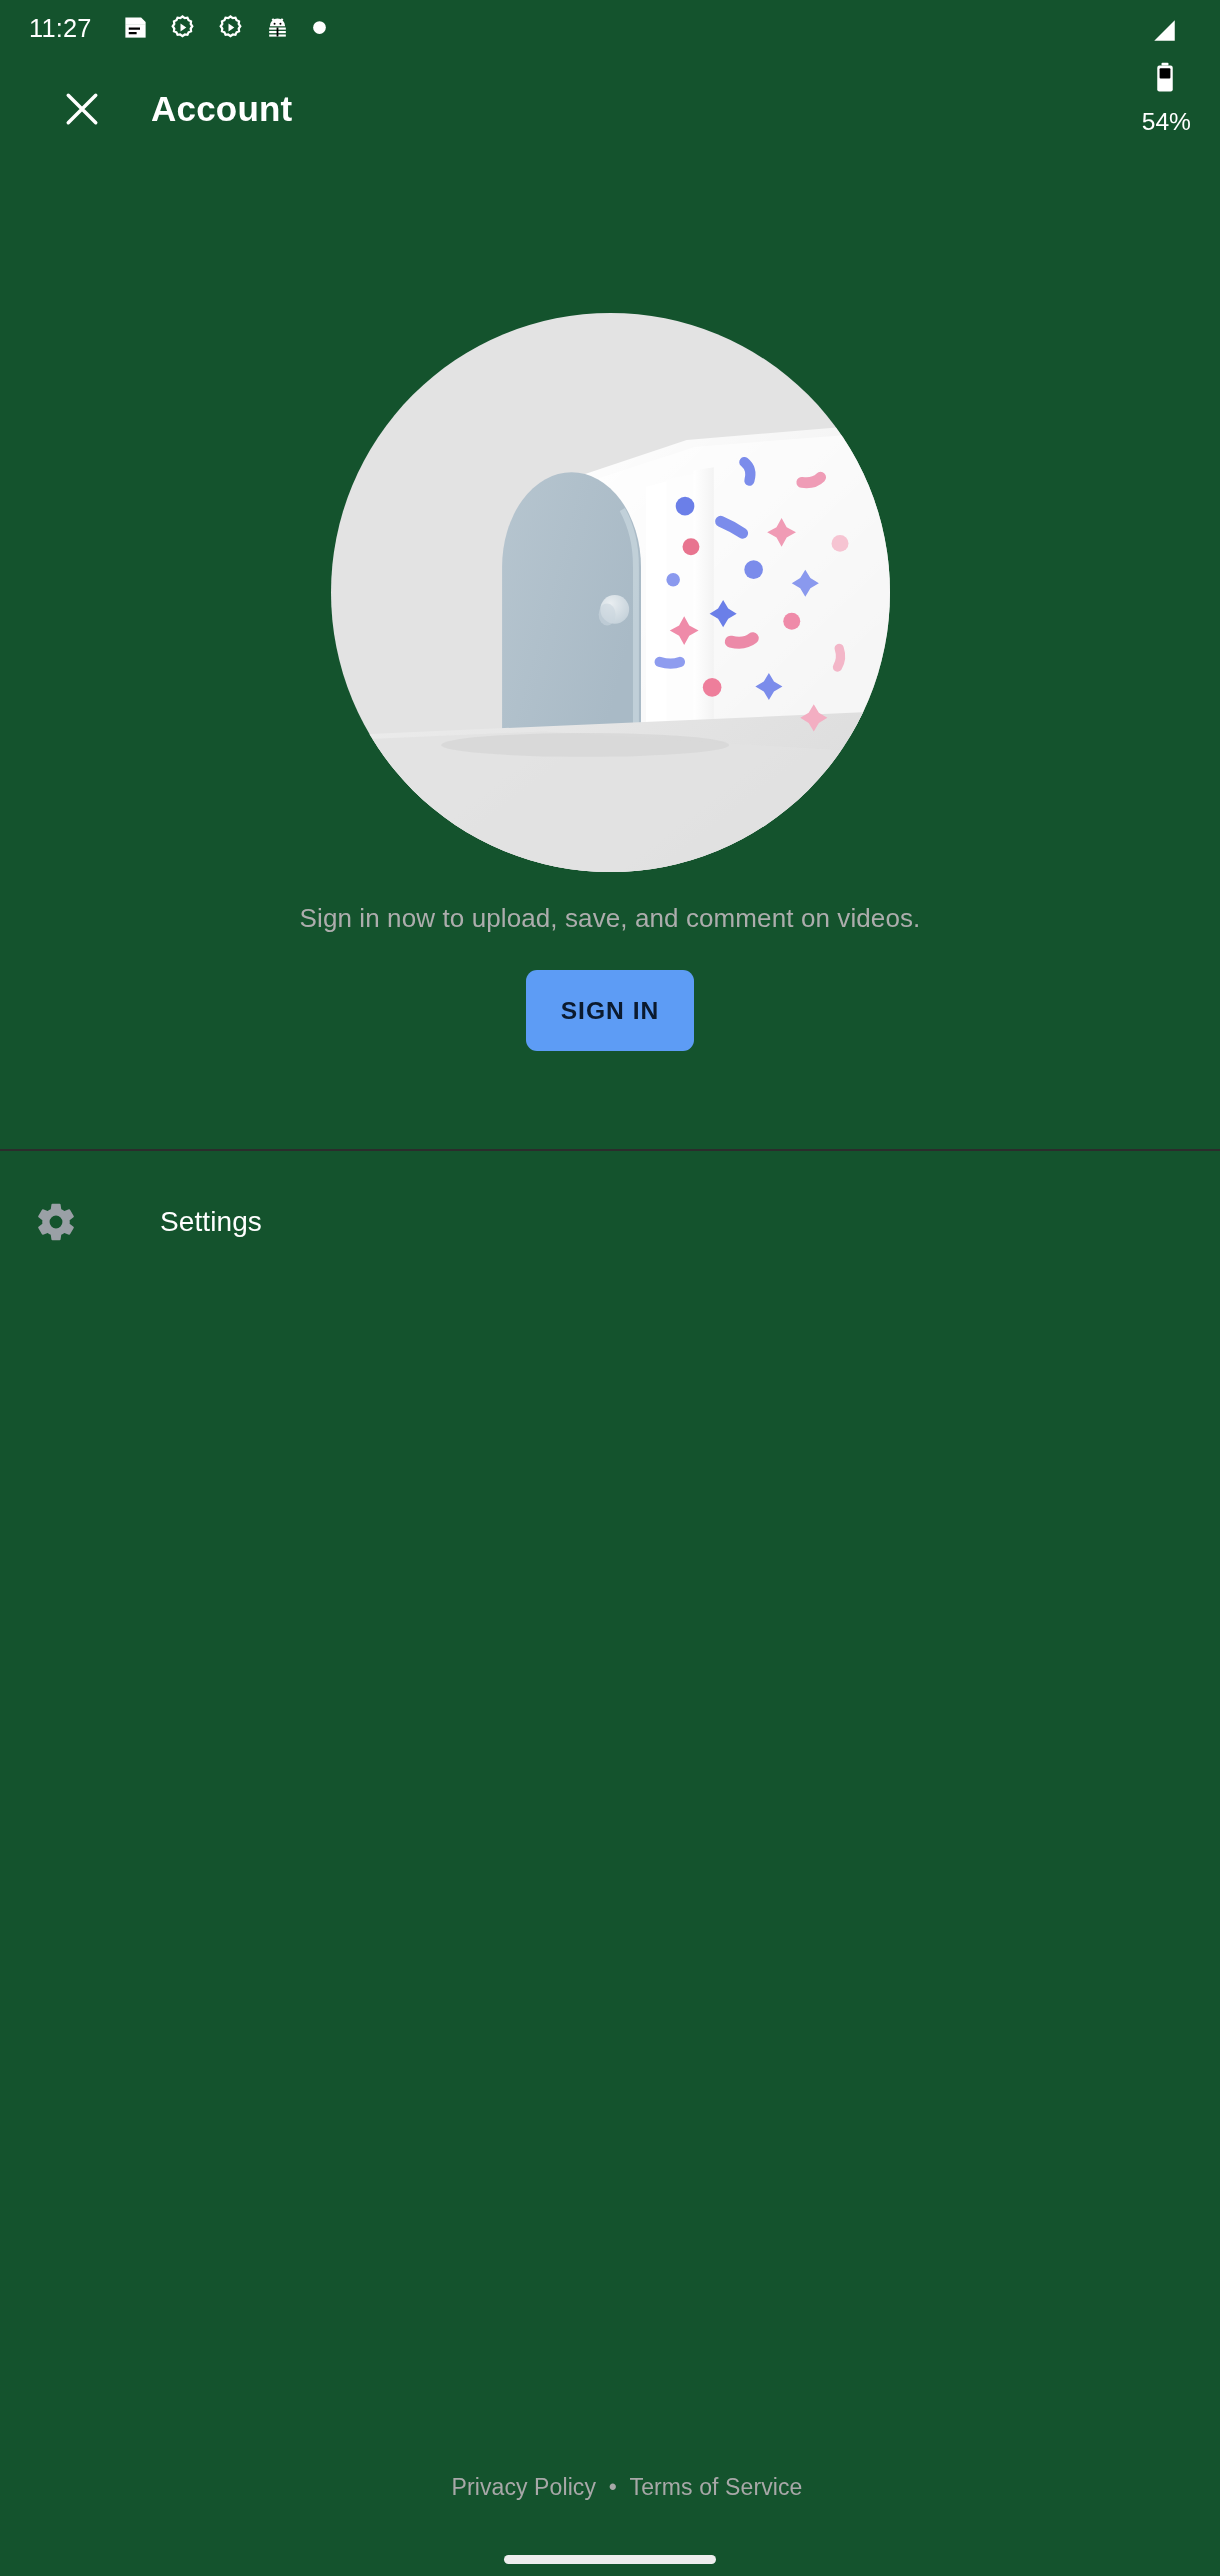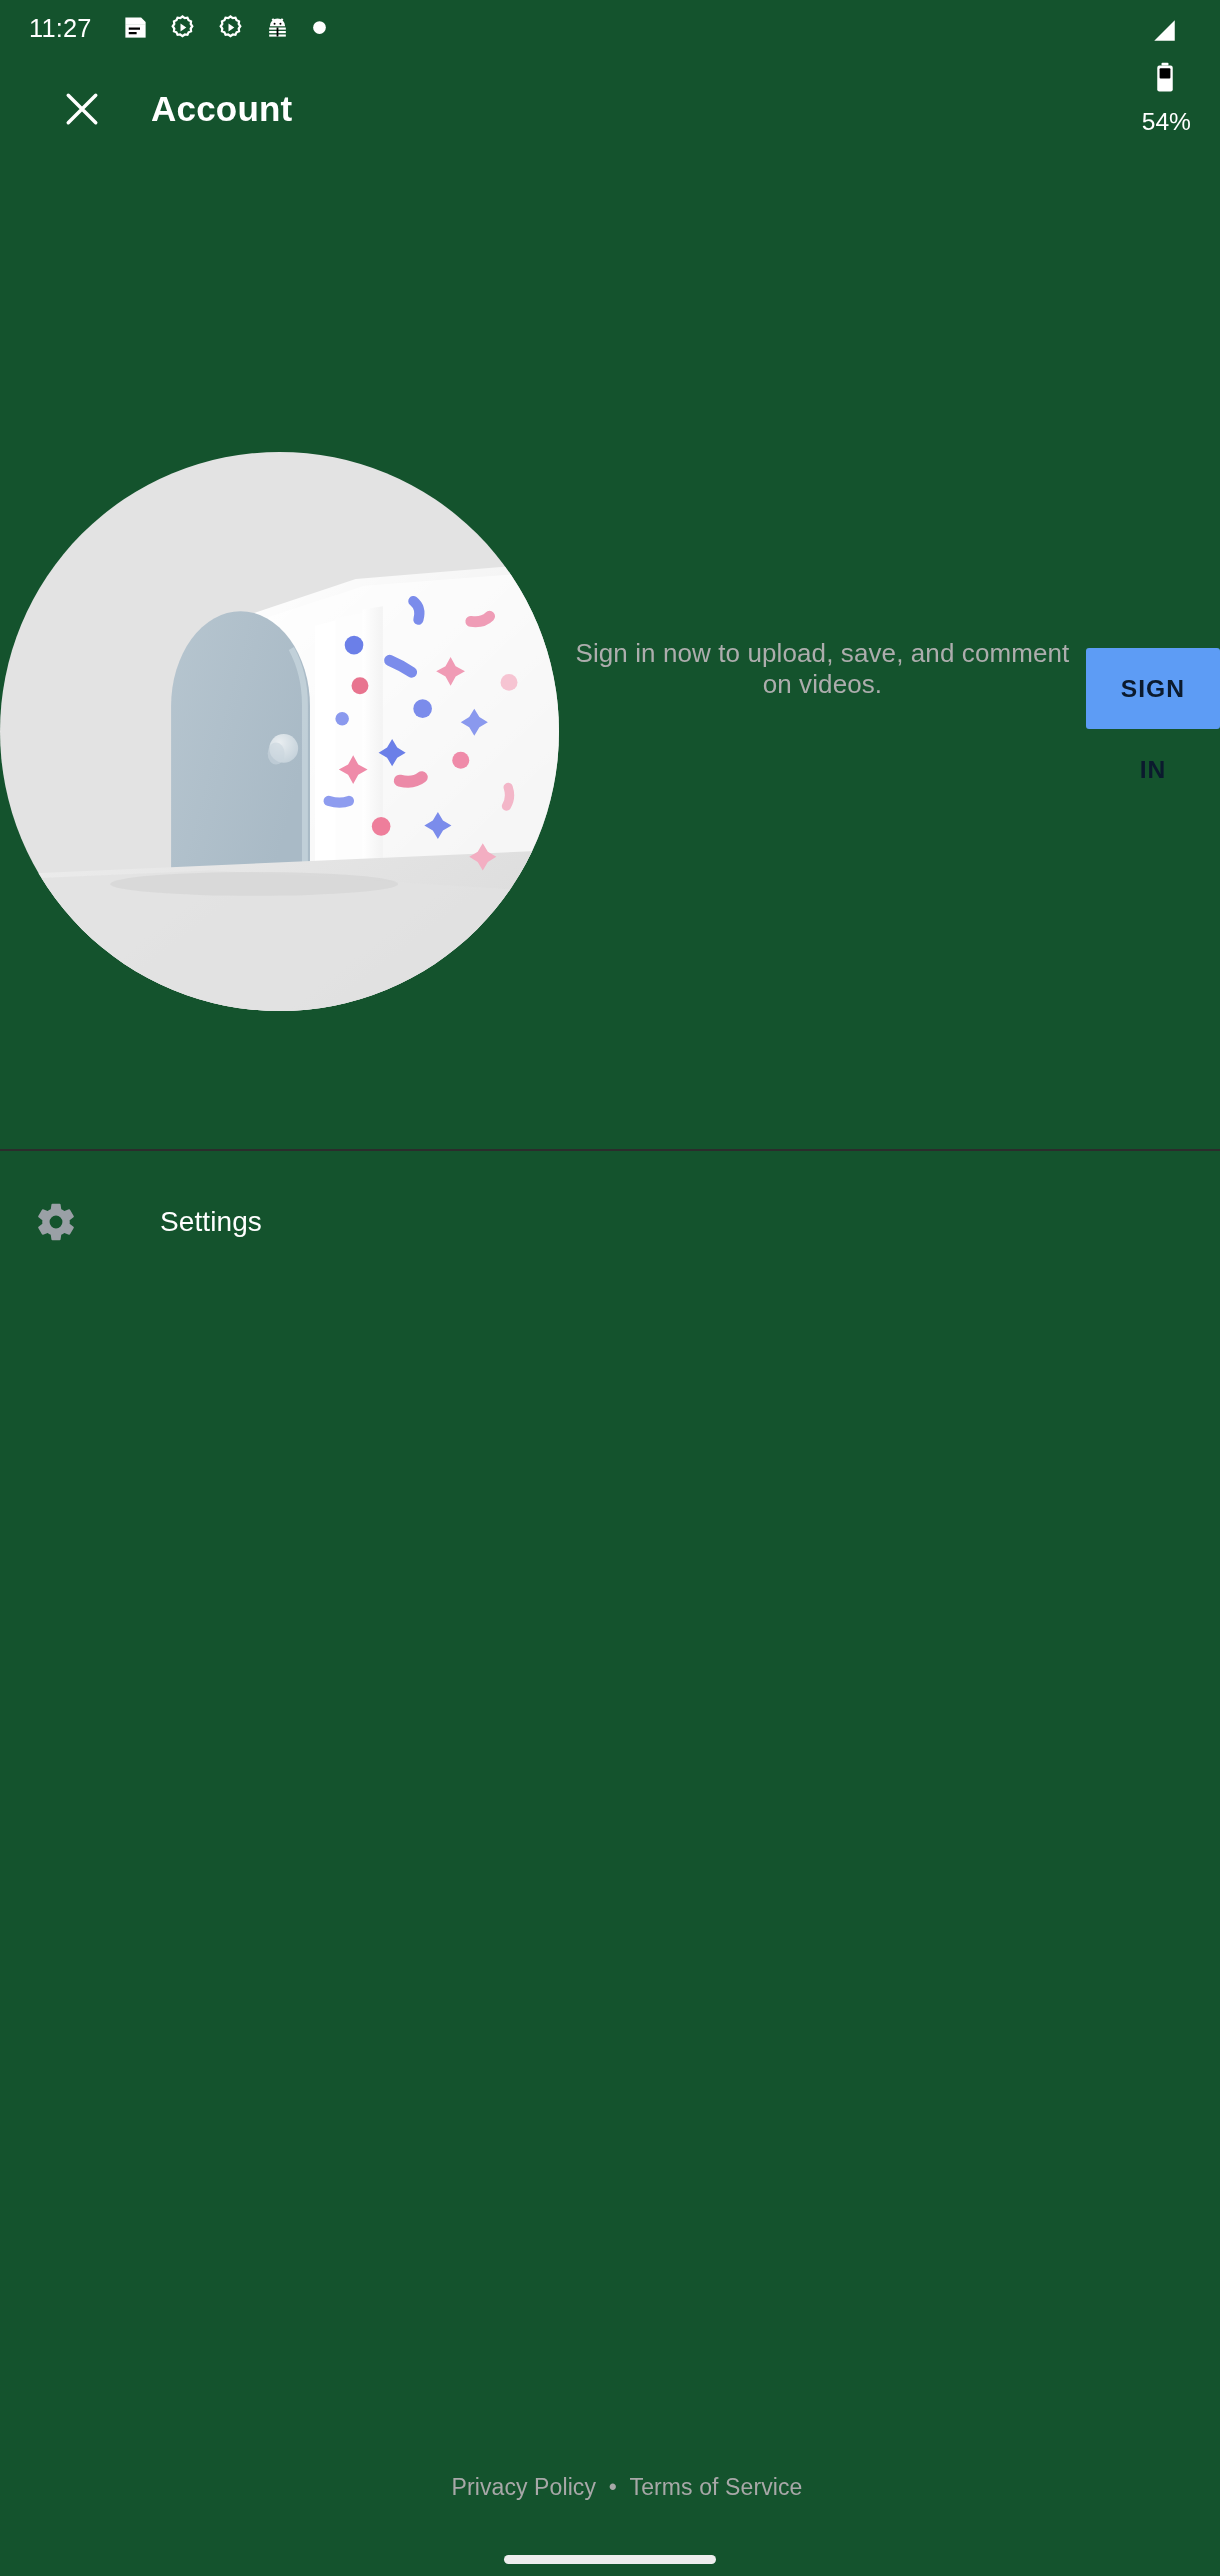--- a/index.html
+++ b/index.html
@@ -40,33 +40,33 @@
     cursor:pointer;
   }
   .page-title {
     color:#fff; font-size:35px; font-weight:700; letter-spacing:0.2px;
     margin-left:29px;
   }
 
   
   .hero {
     position:absolute; top:159px; left:0; width:1220px; height:990px;
-    display:flex; flex-direction:row; align-items:center;
+    display:flex; flex-direction:column; align-items:center;
   }
   .illus-wrap { margin-top:154px; width:559px; height:559px; position:relative; }
 
   .hero-caption {
     margin-top:30.5px;
     color:#adadad; font-size:26px; letter-spacing:0.1px;
     text-align:center; width:100%;
   }
   .signin-btn {
-    margin-top:68px;
+    margin-top:36px;
     background:#5d9cf5; color:#0b1a2e;
-    border:none; border-radius:3px;
+    border:none; border-radius:11px;
     font-family:"Liberation Sans", sans-serif;
     font-size:24.6px; font-weight:700; letter-spacing:1px;
     padding:0 35px; height:81px; line-height:81px;
     cursor:pointer;
   }
 
   
   .divider {
     position:absolute; top:1149px; left:0; width:1220px; height:1.7px;
     background:#2c2c2c;

